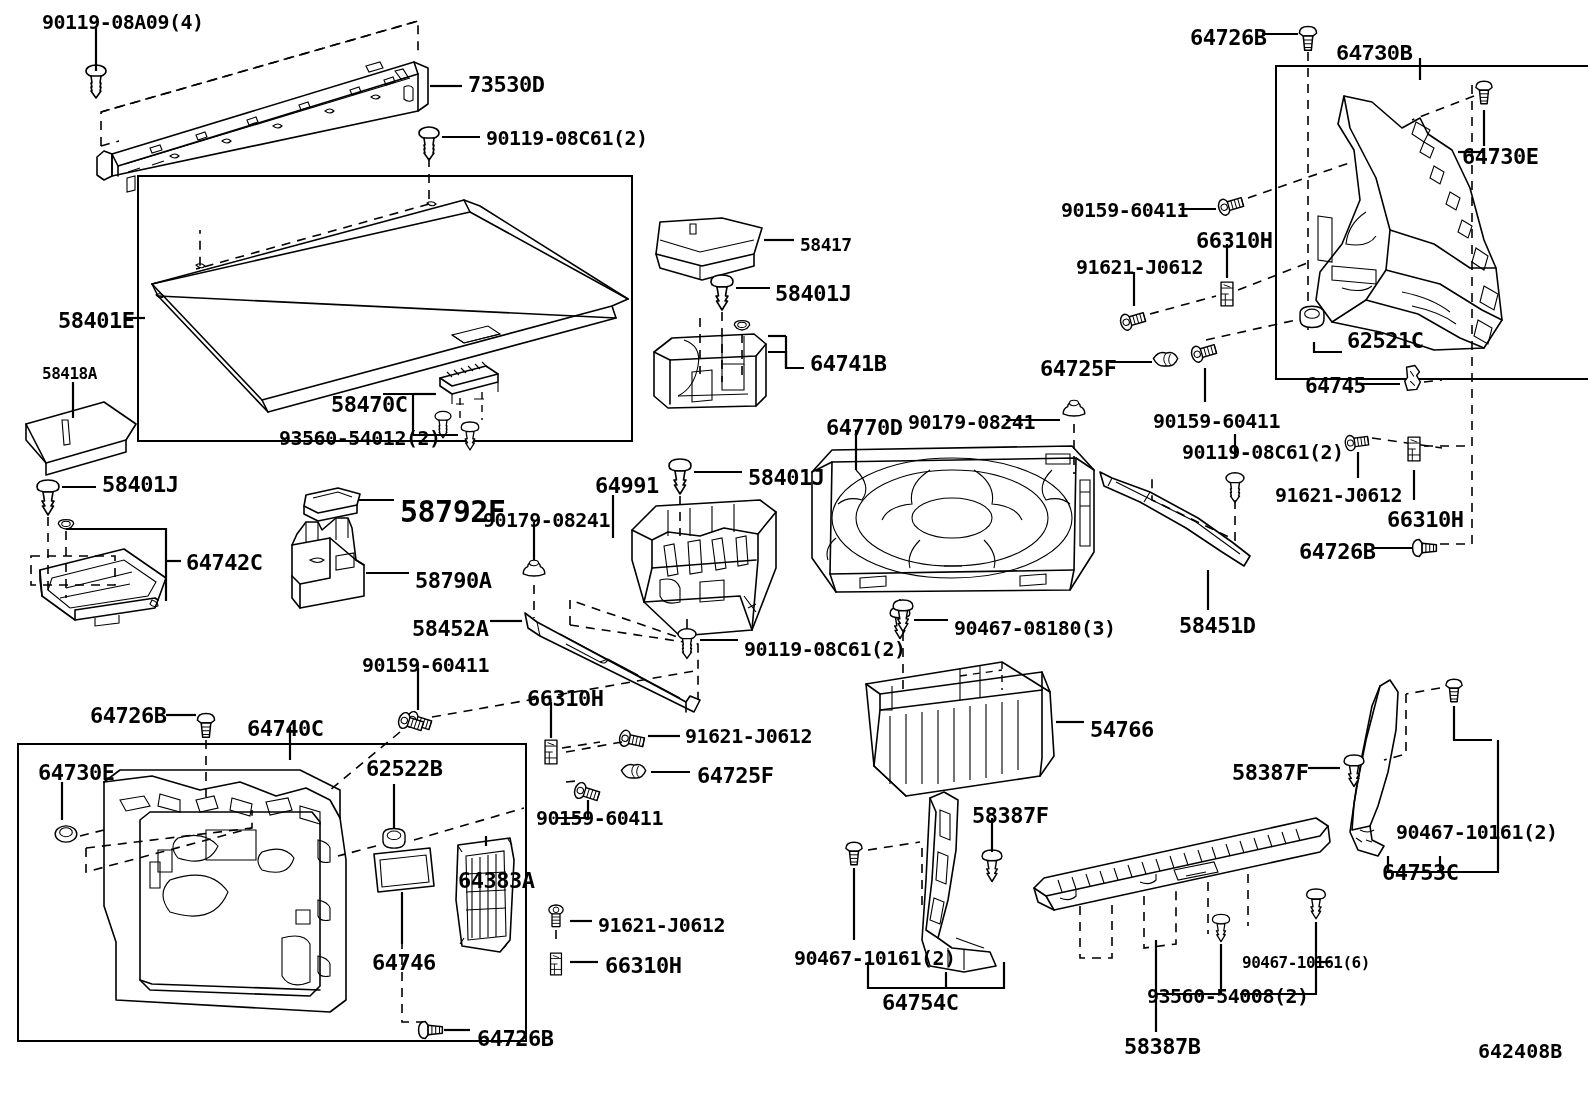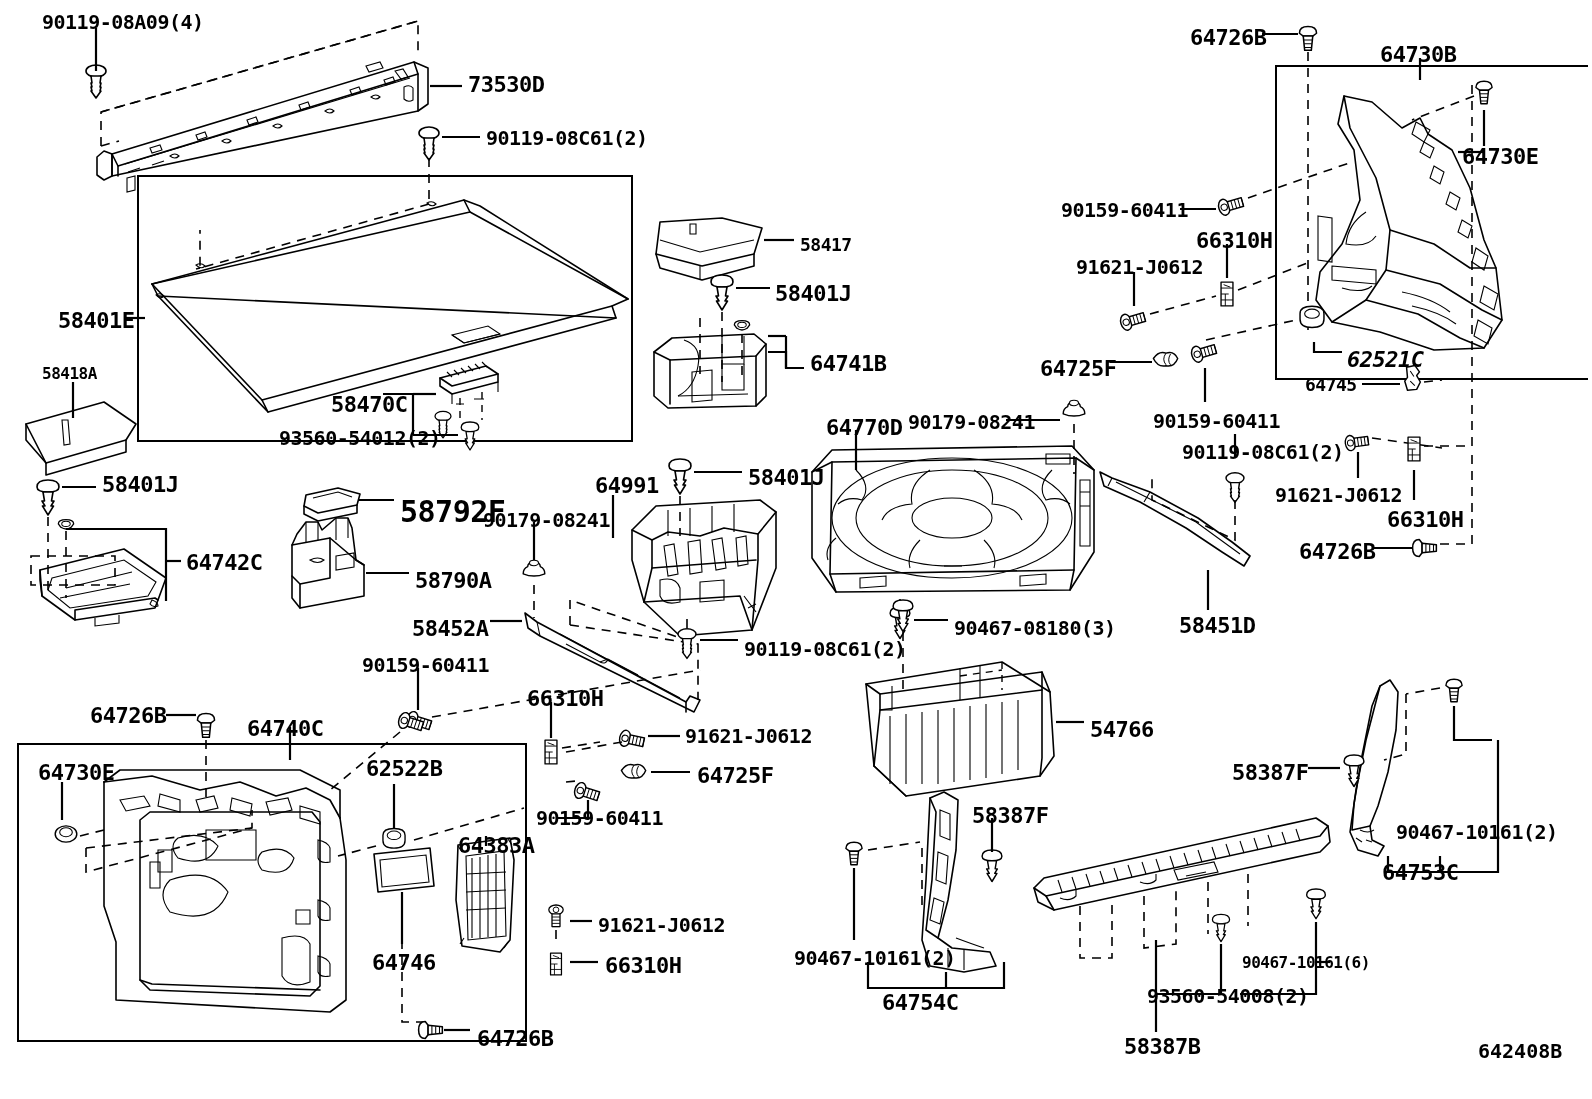--- a/index.html
+++ b/index.html
@@ -694,21 +694,21 @@
       <div class="lbl" style="left: 527px; top: 688px; font-size: 22px;">66310H</div>
       <div class="lbl" style="left: 685px; top: 726px; font-size: 20px;">91621-J0612</div>
       <div class="lbl" style="left: 697px; top: 765px; font-size: 22px;">64725F</div>
       <div class="lbl" style="left: 536px; top: 808px; font-size: 20px;">90159-60411</div>
       <div class="lbl" style="left: 598px; top: 915px; font-size: 20px;">91621-J0612</div>
       <div class="lbl" style="left: 605px; top: 955px; font-size: 22px;">66310H</div>
       <div class="lbl" style="left: 90px; top: 705px; font-size: 22px;">64726B</div>
       <div class="lbl" style="left: 247px; top: 718px; font-size: 22px;">64740C</div>
       <div class="lbl" style="left: 38px; top: 762px; font-size: 22px;">64730E</div>
       <div class="lbl" style="left: 366px; top: 758px; font-size: 22px;">62522B</div>
-      <div class="lbl" style="left: 458px; top: 835px; font-size: 22px;">64383A</div>
+      <div class="lbl" style="left: 458px; top: 870px; font-size: 22px;">64383A</div>
       <div class="lbl" style="left: 372px; top: 952px; font-size: 22px;">64746</div>
       <div class="lbl" style="left: 477px; top: 1028px; font-size: 22px;">64726B</div>
       <div class="lbl" style="left: 800px; top: 236px; font-size: 18px;">58417</div>
       <div class="lbl" style="left: 775px; top: 283px; font-size: 22px;">58401J</div>
       <div class="lbl" style="left: 810px; top: 353px; font-size: 22px;">64741B</div>
       <div class="lbl" style="left: 826px; top: 417px; font-size: 22px;">64770D</div>
       <div class="lbl" style="left: 908px; top: 412px; font-size: 20px;">90179-08241</div>
       <div class="lbl" style="left: 595px; top: 475px; font-size: 22px;">64991</div>
       <div class="lbl" style="left: 748px; top: 467px; font-size: 22px;">58401J</div>
       <div class="lbl" style="left: 744px; top: 639px; font-size: 20px;">90119-08C61(2)</div>
@@ -718,28 +718,28 @@
       <div class="lbl" style="left: 972px; top: 805px; font-size: 22px;">58387F</div>
       <div class="lbl" style="left: 794px; top: 948px; font-size: 20px;">90467-10161(2)</div>
       <div class="lbl" style="left: 882px; top: 992px; font-size: 22px;">64754C</div>
       <div class="lbl" style="left: 1147px; top: 986px; font-size: 20px;">93560-54008(2)</div>
       <div class="lbl" style="left: 1242px; top: 955px; font-size: 16px; text-align: right;">90467-10161(6)</div>
       <div class="lbl" style="left: 1124px; top: 1036px; font-size: 22px;">58387B</div>
       <div class="lbl" style="left: 1232px; top: 762px; font-size: 22px;">58387F</div>
       <div class="lbl" style="left: 1396px; top: 822px; font-size: 20px;">90467-10161(2)</div>
       <div class="lbl" style="left: 1382px; top: 862px; font-size: 22px;">64753C</div>
       <div class="lbl" style="left: 1190px; top: 27px; font-size: 22px;">64726B</div>
-      <div class="lbl" style="left: 1380px; top: 44px; font-size: 22px;">64730B</div>
+      <div class="lbl" style="left: 1336px; top: 44px; font-size: 22px; font-family: Liberation Mono, monospace;">64730B</div>
       <div class="lbl" style="left: 1462px; top: 146px; font-size: 22px;">64730E</div>
       <div class="lbl" style="left: 1061px; top: 200px; font-size: 20px;">90159-60411</div>
       <div class="lbl" style="left: 1196px; top: 230px; font-size: 22px;">66310H</div>
       <div class="lbl" style="left: 1076px; top: 257px; font-size: 20px;">91621-J0612</div>
       <div class="lbl" style="left: 1040px; top: 358px; font-size: 22px;">64725F</div>
-      <div class="lbl" style="left: 1347px; top: 349px; font-size: 22px; font-style: italic;">62521C</div>
-      <div class="lbl" style="left: 1305px; top: 376px; font-size: 18px;">64745</div>
+      <div class="lbl" style="left: 1347px; top: 330px; font-size: 22px;">62521C</div>
+      <div class="lbl" style="left: 1305px; top: 376px; font-size: 21px;">64745</div>
       <div class="lbl" style="left: 1153px; top: 411px; font-size: 20px;">90159-60411</div>
       <div class="lbl" style="left: 1182px; top: 442px; font-size: 20px;">90119-08C61(2)</div>
       <div class="lbl" style="left: 1275px; top: 485px; font-size: 20px;">91621-J0612</div>
       <div class="lbl" style="left: 1387px; top: 509px; font-size: 22px;">66310H</div>
       <div class="lbl" style="left: 1299px; top: 541px; font-size: 22px;">64726B</div>
     </div>
 
   <div class="lbl s20" style="left:1478px;top:1041px;letter-spacing:0px;">642408B</div>
 
 </div>

